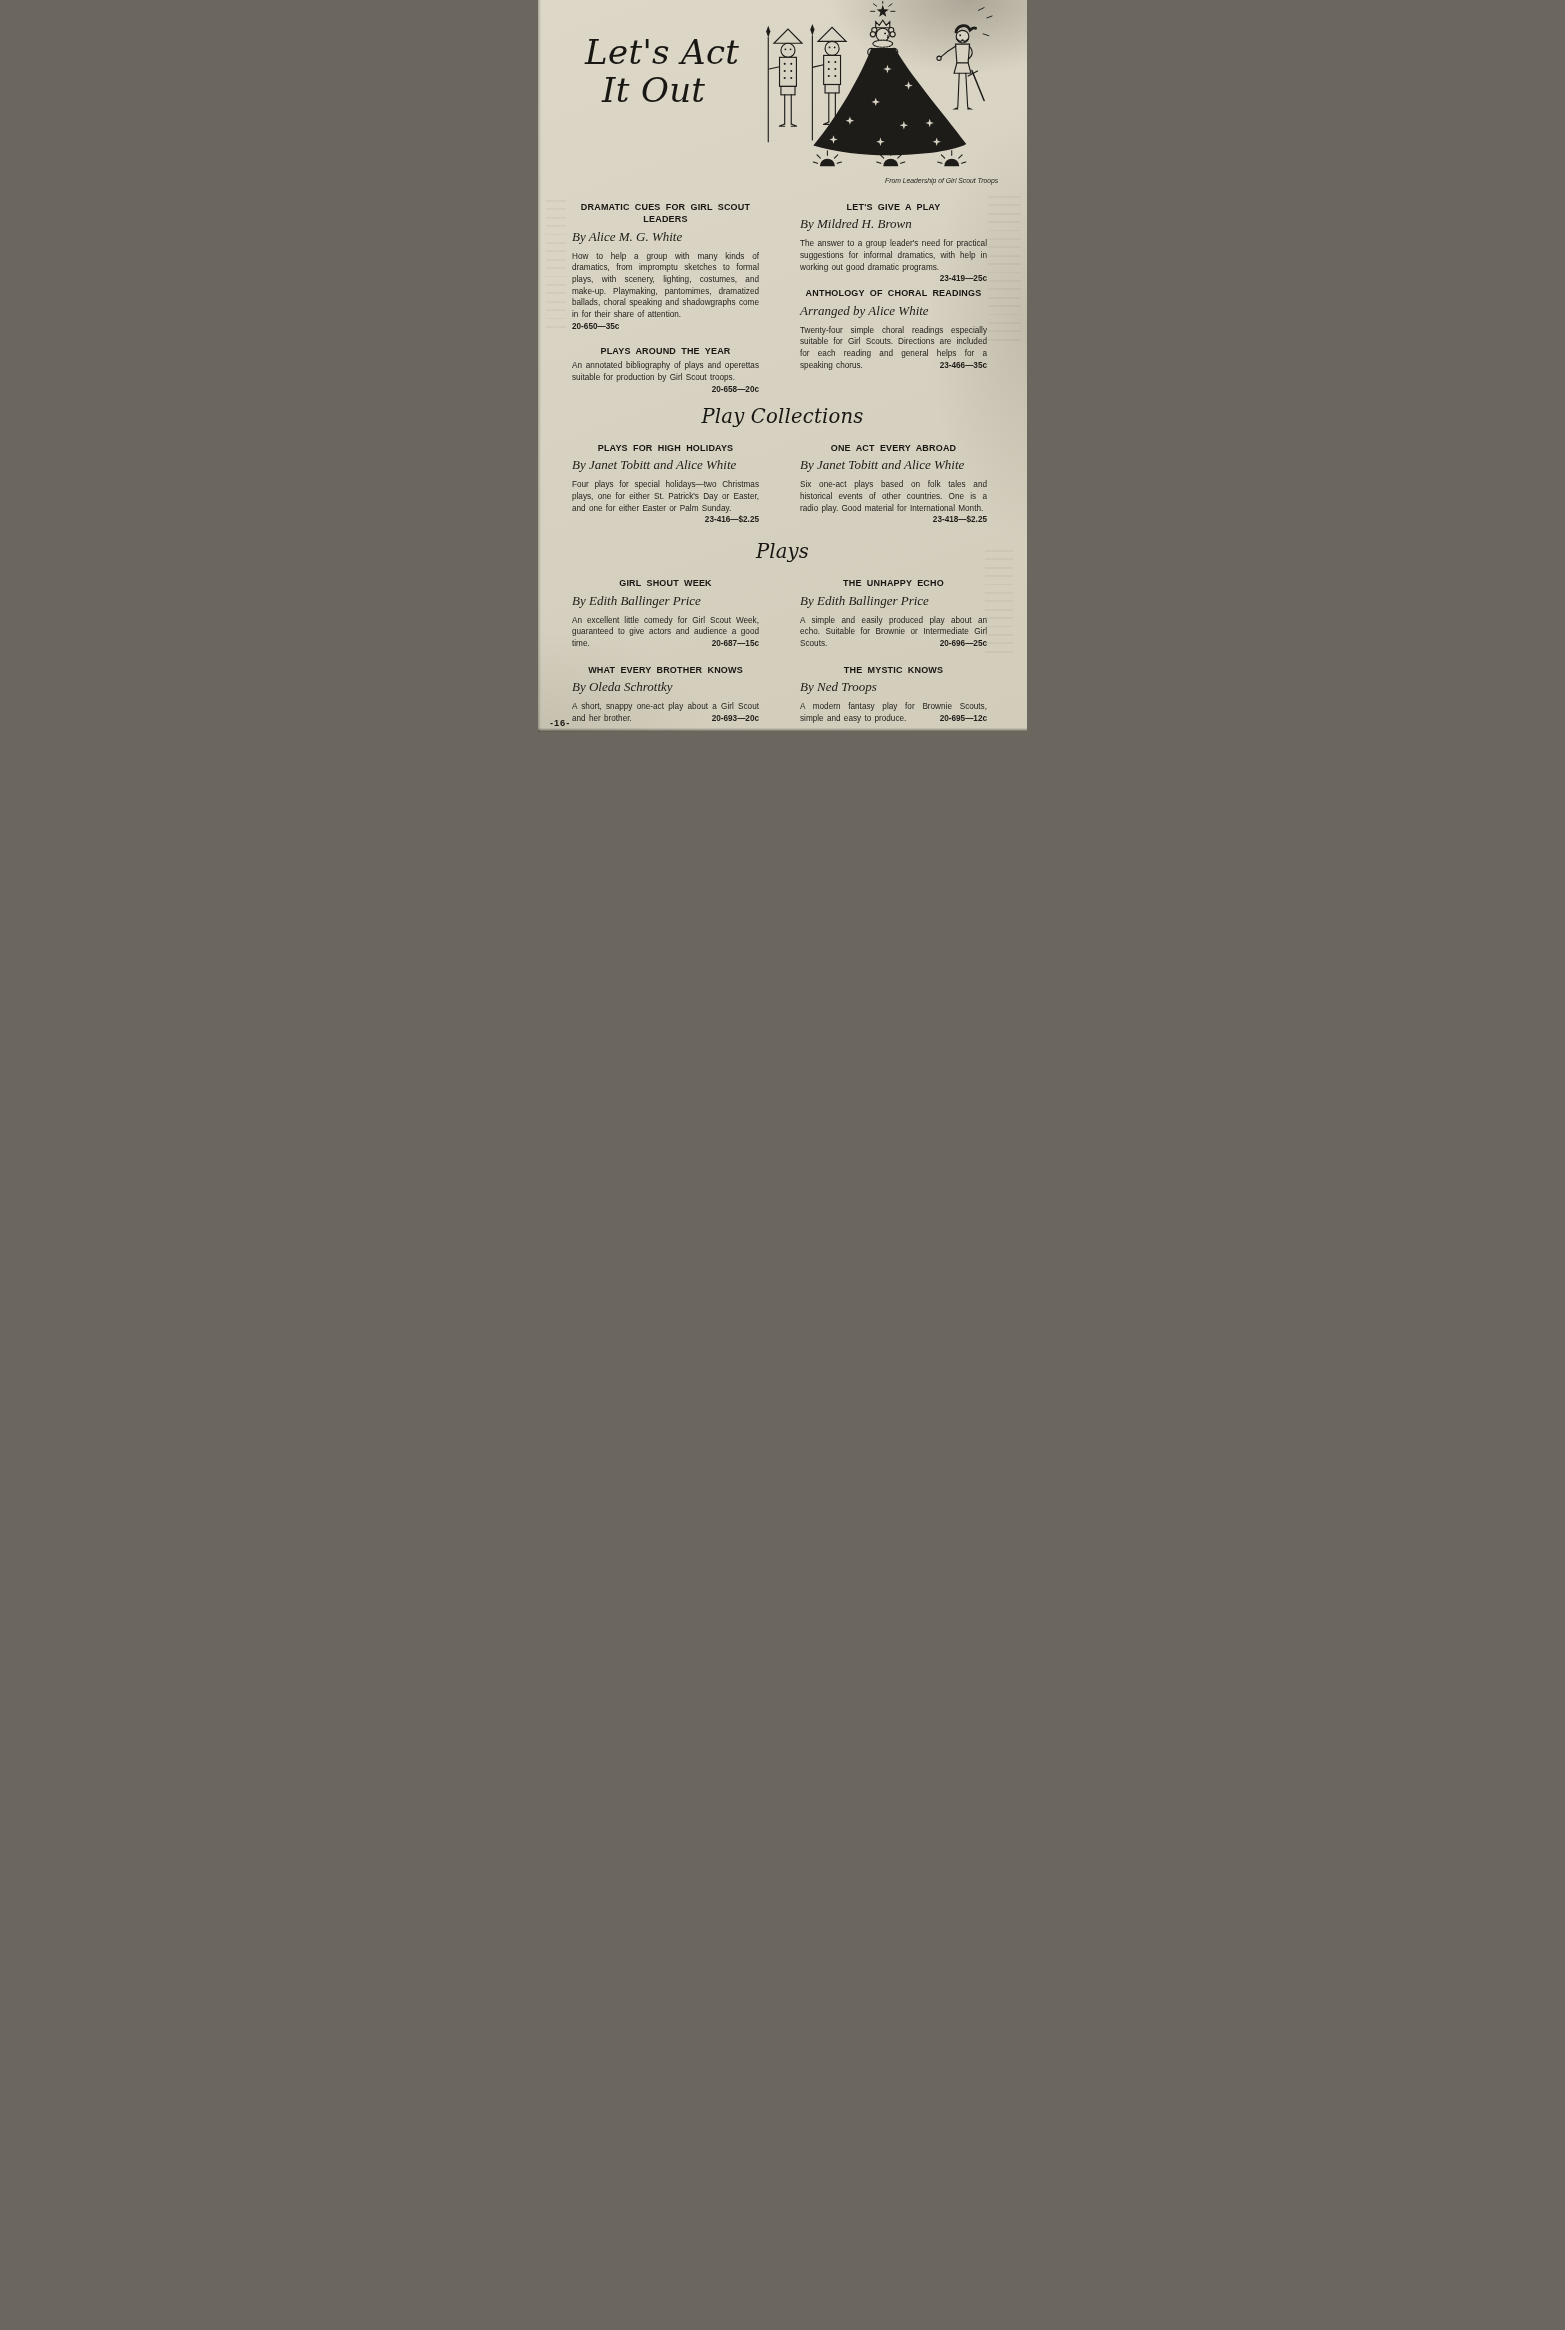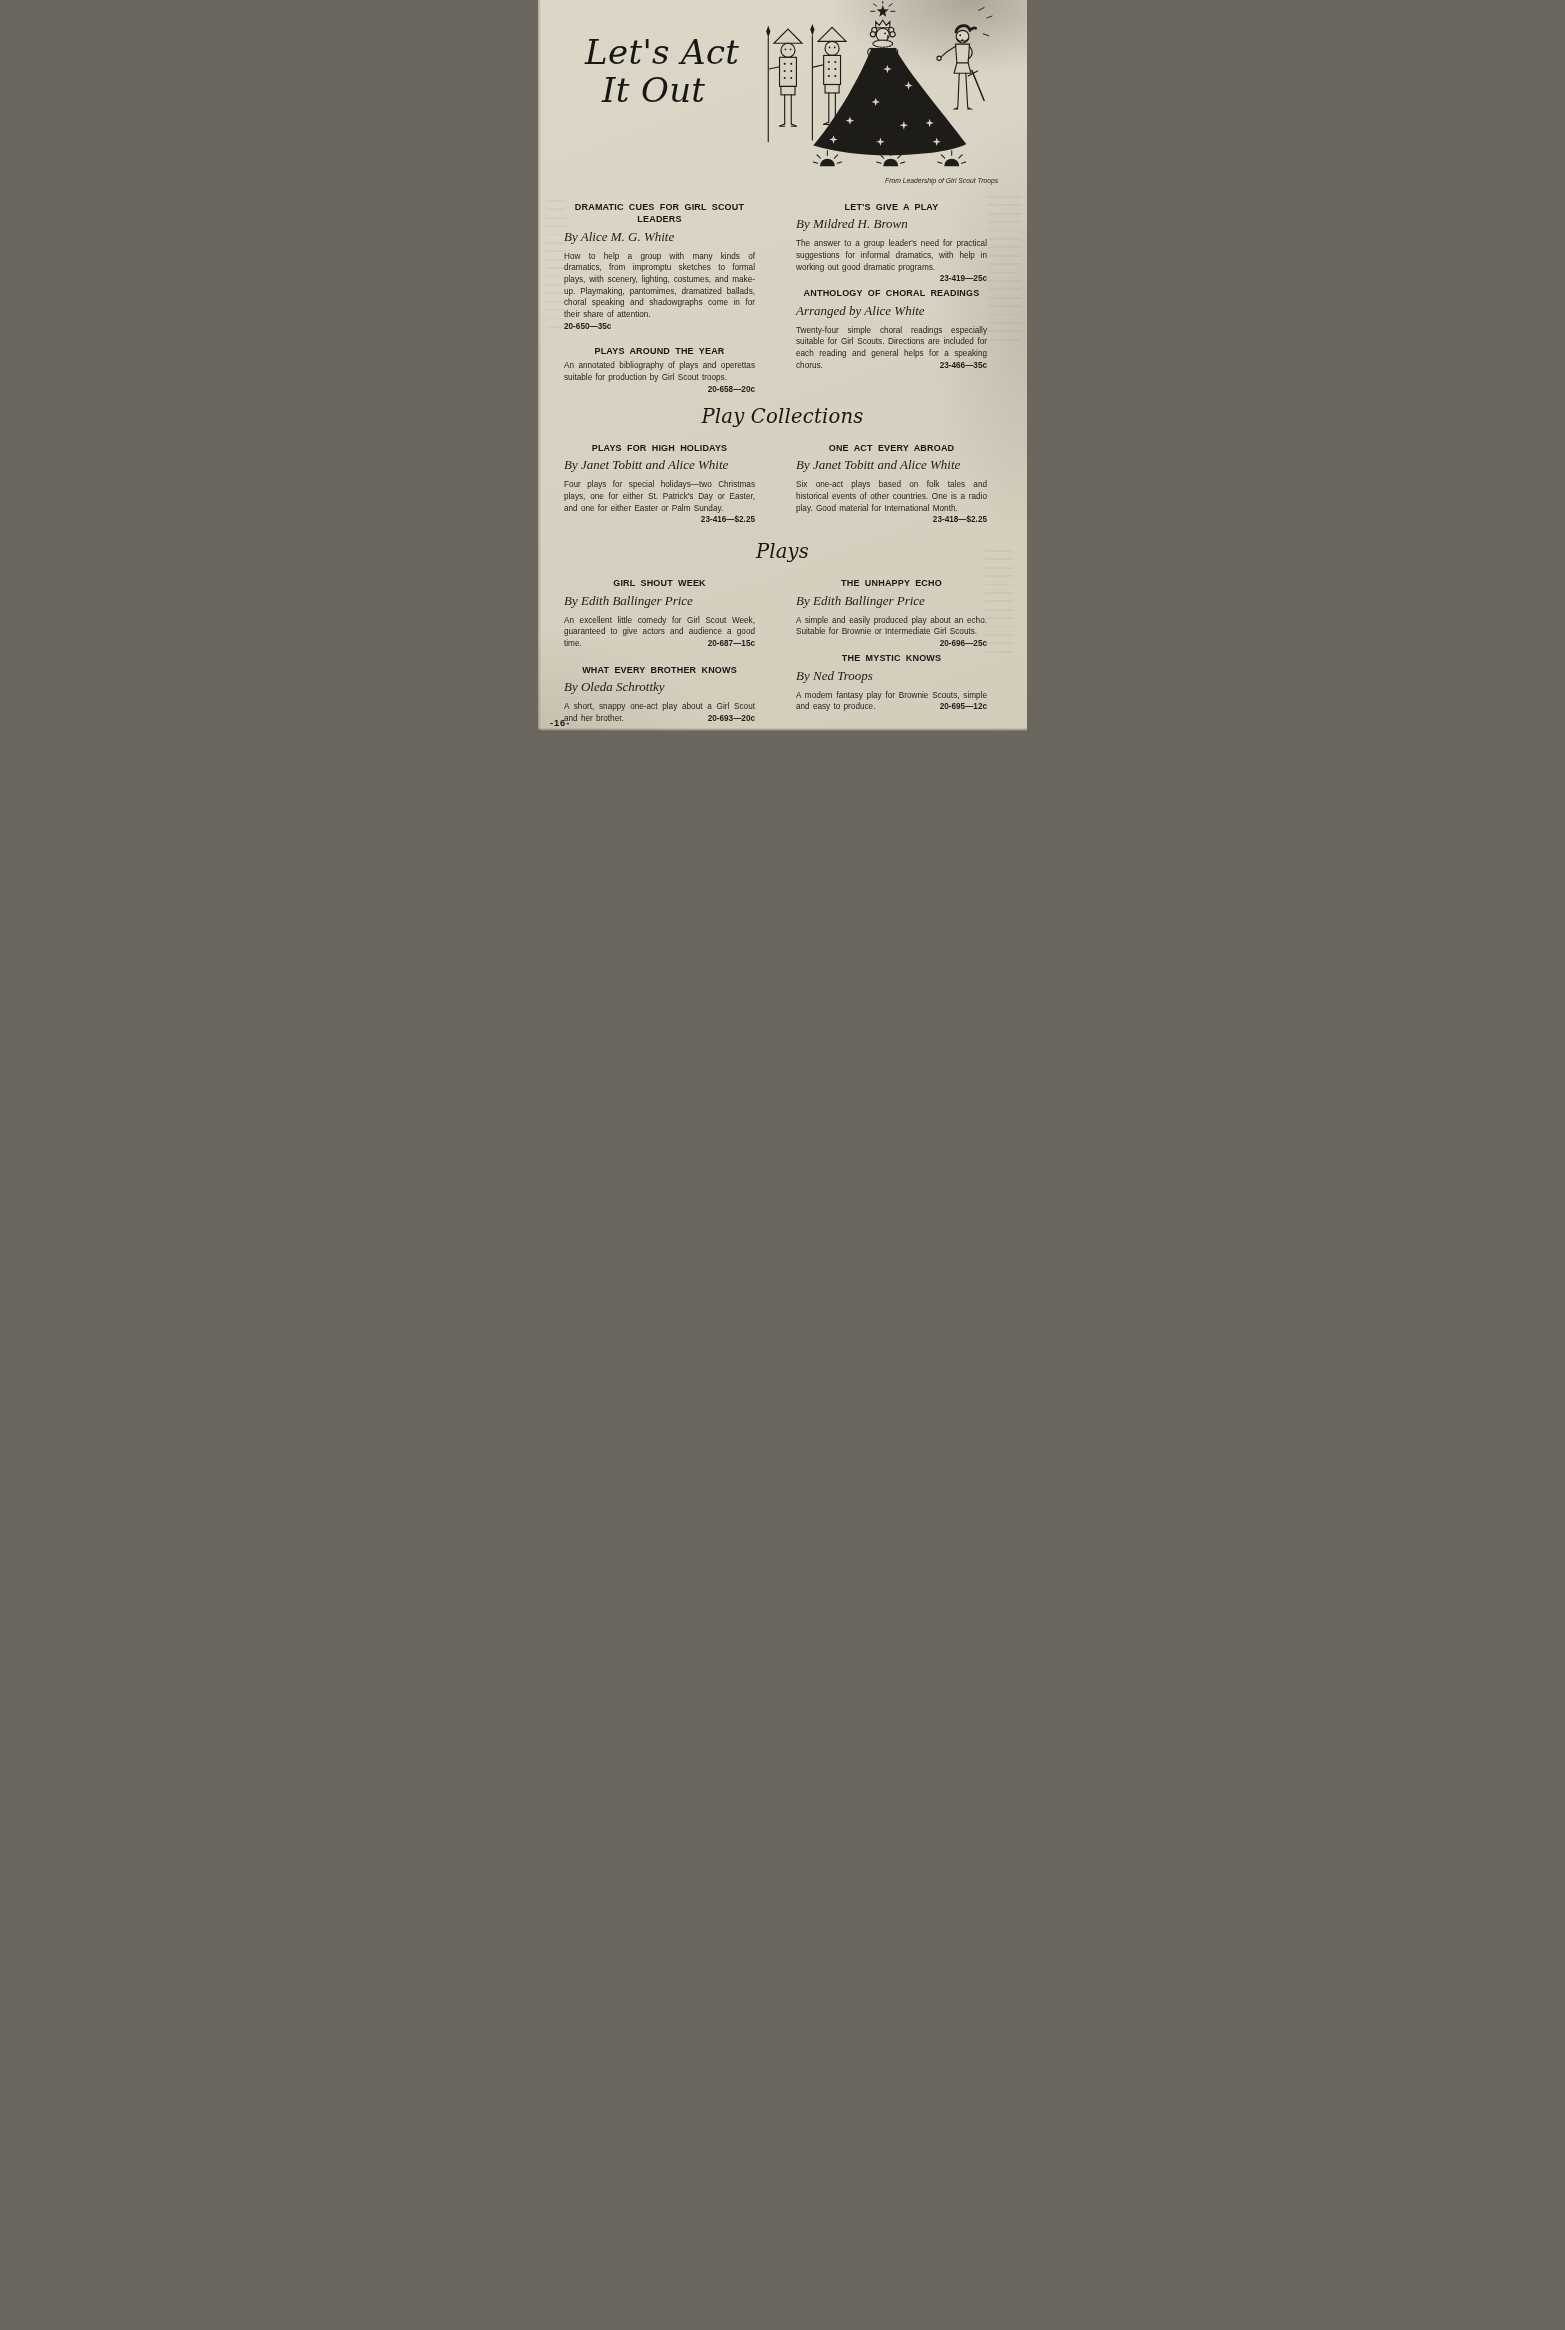--- a/index.html
+++ b/index.html
@@ -51,21 +51,21 @@
   .illustration { position: absolute; right: 26px; top: 0.9px; margin: 0; width: 244px; }
   .illustration svg { display: block; width: 100%; height: auto; }
   .illustration figcaption {
     text-align: right; font-style: italic; font-size: 6.8px;
     padding-right: 2.8px; margin-top: 1.4px; color: #24231f;
   }
 
   
   .listings {
     display: grid; grid-template-columns: 1fr 1fr; column-gap: 41px;
-    padding: 0 40px 0 26px;
+    padding: 0 40px 0 34px;
   }
   .entry { margin-bottom: 14px; }
   .btitle {
     margin: 0 0 3.3px; font-size: 9px; font-weight: 700; text-align: center;
     letter-spacing: .02em; word-spacing: .28em; line-height: 1.35; color: #171612;
   }
   .byline {
     margin: 0 0 6px; font-style: italic;
     font-family: "Liberation Serif", serif; font-size: 13px; color: #21201b;
   }

